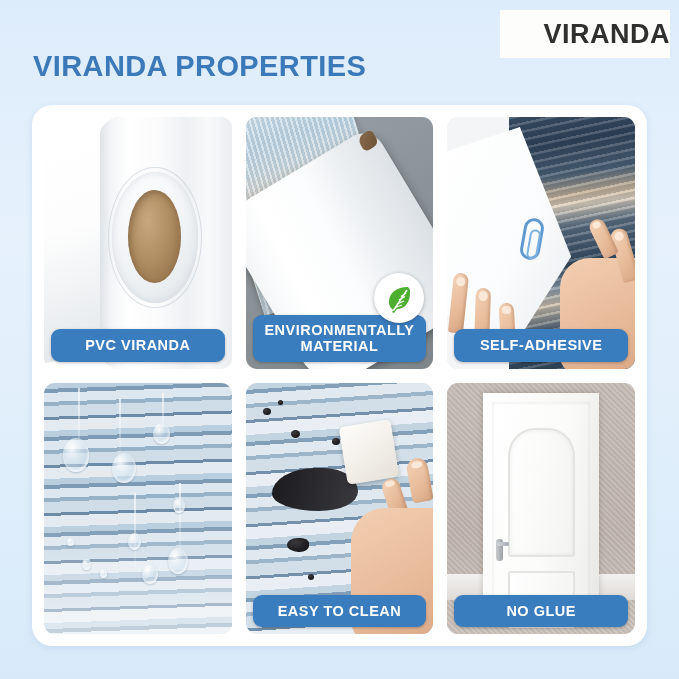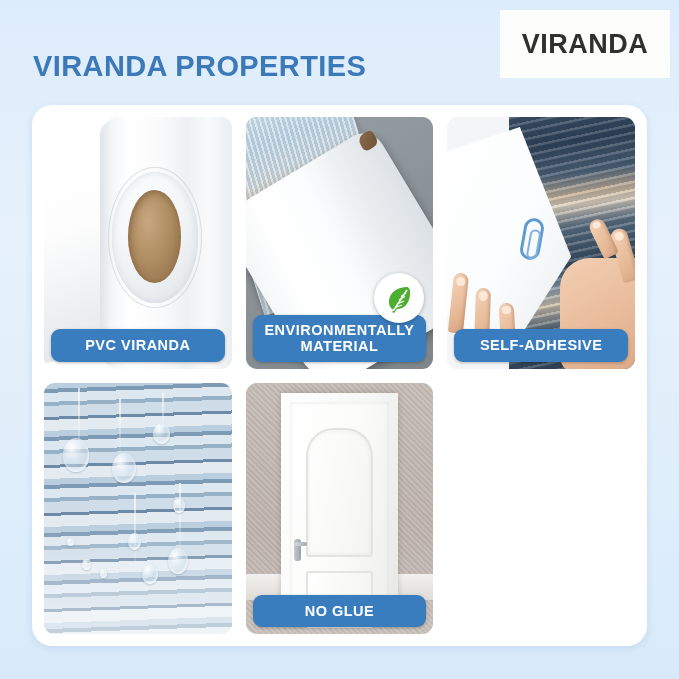--- a/index.html
+++ b/index.html
@@ -10,23 +10,23 @@
     overflow: hidden;
     font-family: "Liberation Sans", sans-serif;
     background: linear-gradient(180deg, #ddecfb 0%, #e6f1fc 35%, #dfeefb 70%, #d8eaf9 100%);
     position: relative;
   }
 
   
   .logo-box {
     position: absolute;
     left: 500px; top: 10px;
-    width: 170px; height: 68px;
+    width: 170px; height: 48px;
     background: #fdfdfb;
-    display: flex; align-items: center; justify-content: center;
+    display: flex; align-items: center; justify-content: flex-end;
   }
   .logo-text {
     font-size: 27px;
     font-weight: bold;
     letter-spacing: 0.5px;
     color: #303030;
     font-family: "Liberation Sans", sans-serif;
   }
 
   
@@ -472,20 +472,37 @@
         <div class="drop" style="left:69%;top:46%;width:12px;height:15px;"></div>
         <div class="drop" style="left:45%;top:60%;width:13px;height:17px;"></div>
         <div class="drop" style="left:66%;top:66%;width:20px;height:26px;"></div>
         <div class="drop" style="left:20%;top:70%;width:9px;height:11px;"></div>
         <div class="drop" style="left:30%;top:74%;width:7px;height:9px;"></div>
         <div class="drop" style="left:52%;top:72%;width:16px;height:20px;"></div>
         <div class="drop" style="left:12%;top:62%;width:7px;height:8px;"></div>
       </div>
     </div>
 
+    <div class="tile">
+      <div class="tile-photo">
+        <div class="ec-bg"></div>
+        <div class="smear" style="left:14%;top:34%;width:46%;height:17%;"></div>
+        <div class="stain" style="left:22%;top:62%;width:22px;height:14px;border-radius:50% 40% 45% 55%;"></div>
+        <div class="stain" style="left:9%;top:10%;width:8px;height:7px;border-radius:50%;"></div>
+        <div class="stain" style="left:24%;top:19%;width:9px;height:8px;border-radius:50%;"></div>
+        <div class="stain" style="left:46%;top:22%;width:8px;height:7px;border-radius:50%;"></div>
+        <div class="stain" style="left:33%;top:76%;width:6px;height:6px;border-radius:50%;"></div>
+        <div class="stain" style="left:17%;top:7%;width:5px;height:5px;border-radius:50%;"></div>
+        <div class="sponge" style="left:52%;top:16%;width:52px;height:58px;"></div>
+        <div class="finger" style="right:2%;top:30%;width:21px;height:44px;transform:rotate(-10deg);z-index:6;"></div>
+        <div class="finger" style="right:16%;top:38%;width:18px;height:36px;transform:rotate(-18deg);z-index:6;"></div>
+        <div class="hand" style="right:-8%;top:50%;width:52%;height:54%;border-radius:34px 10px 6px 24px;z-index:6;"></div>
+      </div>
+      <div class="tile-label">EASY TO CLEAN</div>
+    </div>
 
     <div class="tile">
       <div class="tile-photo">
         <div class="ng-wall"></div>
         <div class="ng-baseboard"></div>
         <div class="ng-frame">
           <div class="ng-door">
             <div class="ng-panel-top"></div>
             <div class="ng-panel-bot"></div>
             <div class="ng-handle"></div>

